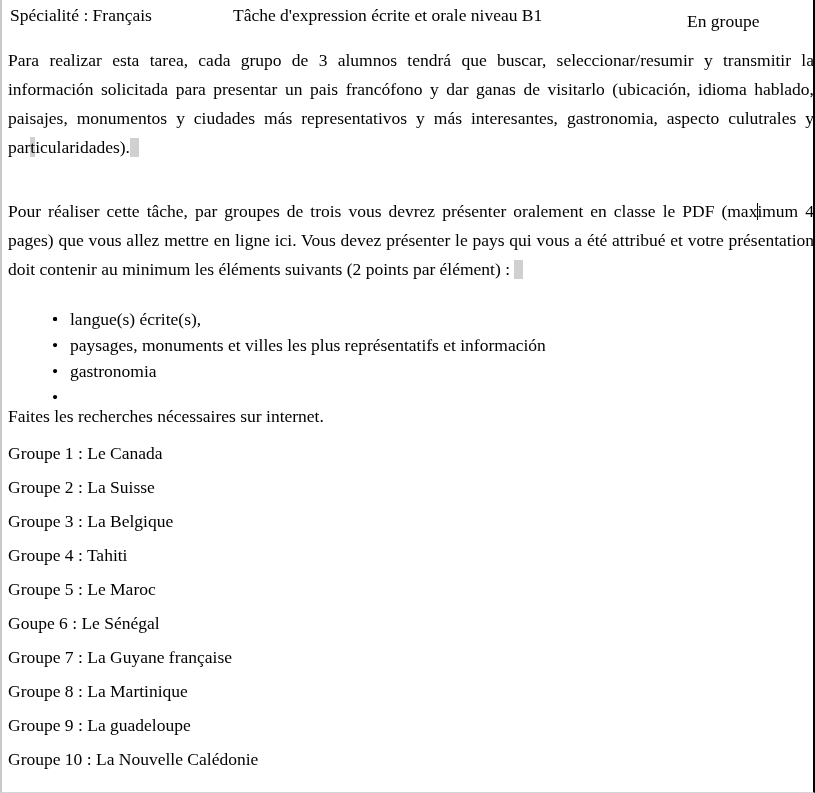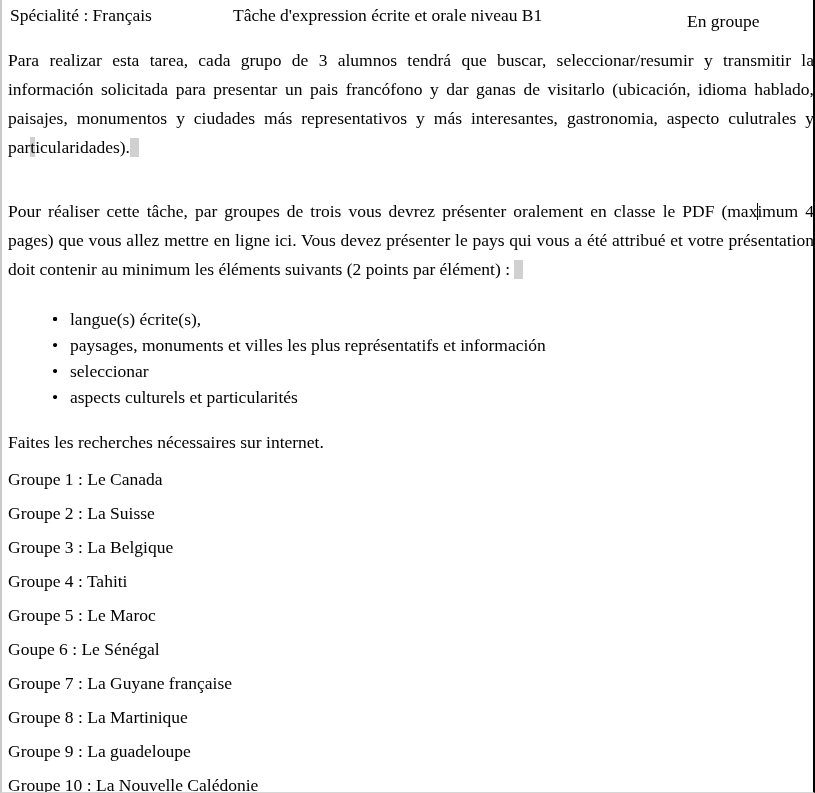--- a/index.html
+++ b/index.html
@@ -140,25 +140,24 @@
         <li>
           <span class="dot">•</span>
           <span>langue(s) écrite(s),</span>
         </li>
         <li>
           <span class="dot">•</span>
           <span>paysages, monuments et villes les plus représentatifs et información</span>
         </li>
         <li>
           <span class="dot">•</span>
-          <span>seleccionar</span>
+          <span>gastronomia</span>
         </li>
         <li>
           <span class="dot">•</span>
-          <span>aspects culturels et particularités</span>
         </li>
       </ul>
 
       <div class="note-line">Faites les recherches nécessaires sur internet.</div>
 
       <ul class="group-list">
         <li>Groupe 1 : Le Canada</li>
         <li>Groupe 2 : La Suisse</li>
         <li>Groupe 3 : La Belgique</li>
         <li>Groupe 4 : Tahiti</li>

